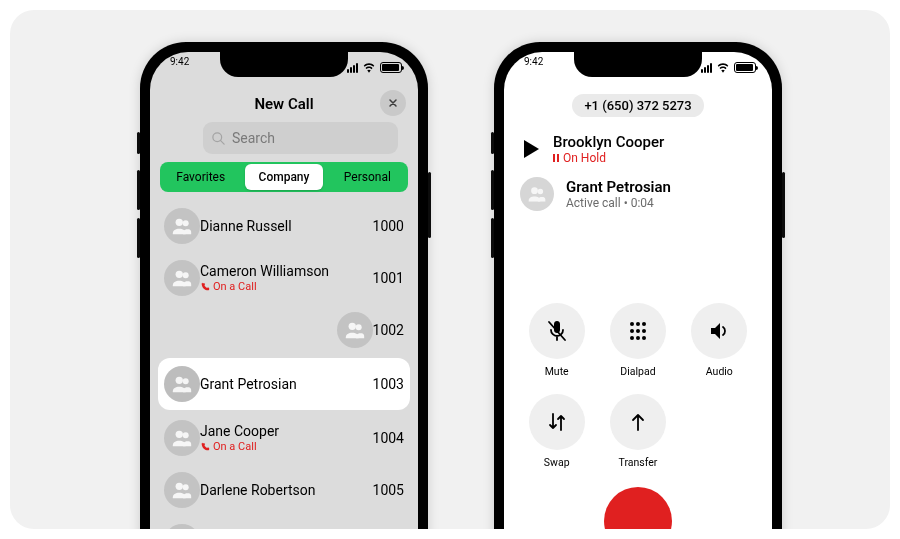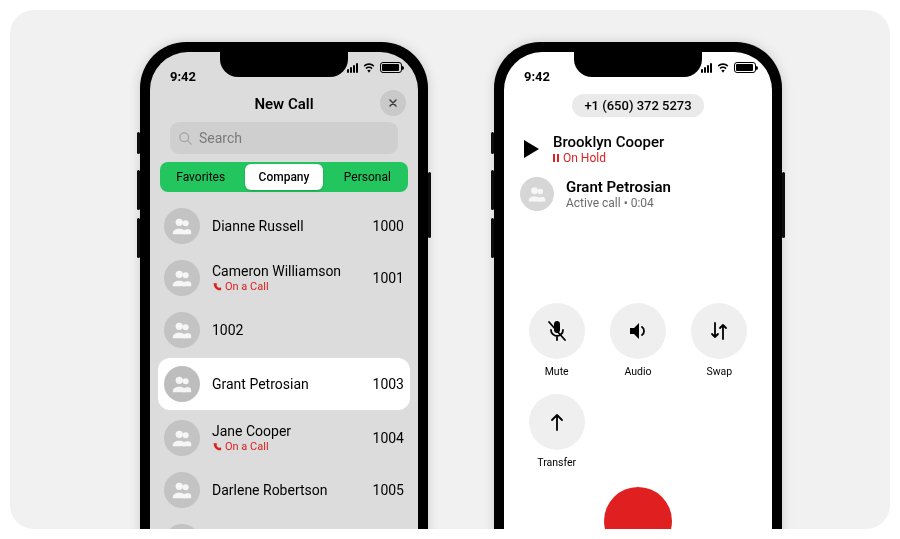--- a/index.html
+++ b/index.html
@@ -27,46 +27,46 @@
   .phone.right .screen{background:#fff;}
   
   .sidebtn{position:absolute;background:#0c0c0c;border-radius:2px;}
   .sidebtn.r1{right:-3px;top:130px;width:3px;height:66px;}
   .sidebtn.l1{left:-3px;top:90px;width:3px;height:22px;}
   .sidebtn.l2{left:-3px;top:128px;width:3px;height:40px;}
   .sidebtn.l3{left:-3px;top:176px;width:3px;height:40px;}
   
   .statusbar{height:34px;position:relative;}
   .notch{position:absolute;top:-1px;left:50%;transform:translateX(-50%);width:128px;height:26px;background:#000;border-radius:0 0 18px 18px;}
-  .sb-time{position:absolute;left:20px;top:17px;font-size:13px;font-weight:700;}
+  .sb-time{position:absolute;left:20px;top:4px;font-size:10px;font-weight:400;}
   .sb-icons{position:absolute;right:16px;top:10px;display:flex;gap:4px;align-items:center;}
   .sig{display:flex;gap:1px;align-items:flex-end;height:10px;}
   .sig span{width:2px;background:#000;border-radius:1px;}
   .sig span:nth-child(1){height:4px}.sig span:nth-child(2){height:6px}.sig span:nth-child(3){height:8px}.sig span:nth-child(4){height:10px}
   .wifi{width:14px;height:10px;position:relative;}
   .wifi svg{width:14px;height:10px;display:block;}
   .batt{width:22px;height:11px;border:1px solid #000;border-radius:3px;position:relative;}
   .batt:after{content:"";position:absolute;right:-3px;top:3px;width:2px;height:4px;background:#000;border-radius:0 2px 2px 0;}
   .batt i{display:block;margin:1px;width:17px;height:7px;background:#000;border-radius:1px;}
 
   
   .nc-header{height:36px;position:relative;display:flex;align-items:center;justify-content:center;}
   .nc-title{font-size:15px;font-weight:600;color:#000;}
   .nc-close{position:absolute;right:12px;top:4px;width:26px;height:26px;border-radius:50%;background:#c9c9c9;display:flex;align-items:center;justify-content:center;color:#3c3c3c;font-weight:700;cursor:pointer;}
   .nc-close svg{width:12px;height:12px;}
-  .searchwrap{padding:0 20px 8px;}
+  .searchwrap{padding:0 20px 8px;margin-left:33px;}
   .searchbox{height:32px;background:#cfcfcf;border-radius:9px;display:flex;align-items:center;padding:0 8px;gap:6px;}
   .searchbox svg{width:15px;height:15px;opacity:.5;}
   .searchbox span{color:#7a7a7a;font-size:14px;}
   .segwrap{padding:0 10px 8px;}
   .seg{background:#22c55e;border-radius:8px;height:30px;display:flex;padding:2px;gap:6px;}
   .seg .tab{flex:1;display:flex;align-items:center;justify-content:center;font-size:12px;color:#000;border-radius:6px;cursor:pointer;}
   .seg .tab.active{background:#fff;box-shadow:0 1px 2px rgba(0,0,0,.18);font-weight:500;}
   .contacts{}
-  .row{display:flex;align-items:center;padding:8px 14px;gap:12px;cursor:pointer;}
+  .row{display:flex;align-items:center;padding:8px 14px;gap:0;cursor:pointer;justify-content:flex-end;}
   .row.selected{background:#fff;border-radius:12px;margin:2px 8px;padding:8px 6px 8px 6px;}
   .row.selected .avatar{margin-left:0;}
   .avatar{width:36px;height:36px;border-radius:50%;background:#c3c3c3;flex:0 0 36px;display:flex;align-items:center;justify-content:center;}
   .row.selected .avatar{background:#bdbdbd;}
   .avatar svg{width:22px;height:22px;opacity:.85;}
   .nameblock{flex:1;min-width:0;}
   .cname{font-size:14px;color:#000;}
   .cstatus{font-size:11px;display:flex;align-items:center;gap:3px;margin-top:1px;}
   .cstatus.red{color:#e02020;}
   .cstatus svg{width:10px;height:10px;}
@@ -335,20 +335,38 @@
                 <path d="M12 2c-1.7 0-3 1.3-3 3v6c0 1.7 1.3 3 3 3s3-1.3 3-3V5c0-1.7-1.3-3-3-3z" fill="#000"></path>
                 <path d="M6 11c0 3.3 2.7 6 6 6s6-2.7 6-6M12 17v4" stroke="#000" stroke-width="1.8" fill="none" stroke-linecap="round"></path>
                 <line x1="4" y1="3" x2="20" y2="21" stroke="#000" stroke-width="1.8" stroke-linecap="round"></line>
               </svg>
             </div>
             <div class="lbl">Mute</div>
           </div>
           <div class="cbtn">
             <div class="circ">
               <svg viewBox="0 0 24 24">
+                <g fill="#000">
+                  <circle cx="6" cy="5" r="2"></circle>
+                  <circle cx="12" cy="5" r="2"></circle>
+                  <circle cx="18" cy="5" r="2"></circle>
+                  <circle cx="6" cy="12" r="2"></circle>
+                  <circle cx="12" cy="12" r="2"></circle>
+                  <circle cx="18" cy="12" r="2"></circle>
+                  <circle cx="6" cy="19" r="2"></circle>
+                  <circle cx="12" cy="19" r="2"></circle>
+                  <circle cx="18" cy="19" r="2"></circle>
+                </g>
+              </svg>
+            </div>
+            <div class="lbl">Dialpad</div>
+          </div>
+          <div class="cbtn">
+            <div class="circ">
+              <svg viewBox="0 0 24 24">
                 <path d="M4 9v6h4l5 5V4L8 9H4z" fill="#000"></path>
                 <path d="M16 8c1.5 1 2 2.5 2 4s-.5 3-2 4" stroke="#000" stroke-width="1.8" fill="none" stroke-linecap="round"></path>
               </svg>
             </div>
             <div class="lbl">Audio</div>
           </div>
           <div class="cbtn">
             <div class="circ">
               <svg viewBox="0 0 24 24">
                 <path d="M8 4v14M8 18l-3-3M8 18l3-3 M16 20V6M16 6l-3 3M16 6l3 3" stroke="#000" stroke-width="1.8" fill="none" stroke-linecap="round" stroke-linejoin="round"></path>

